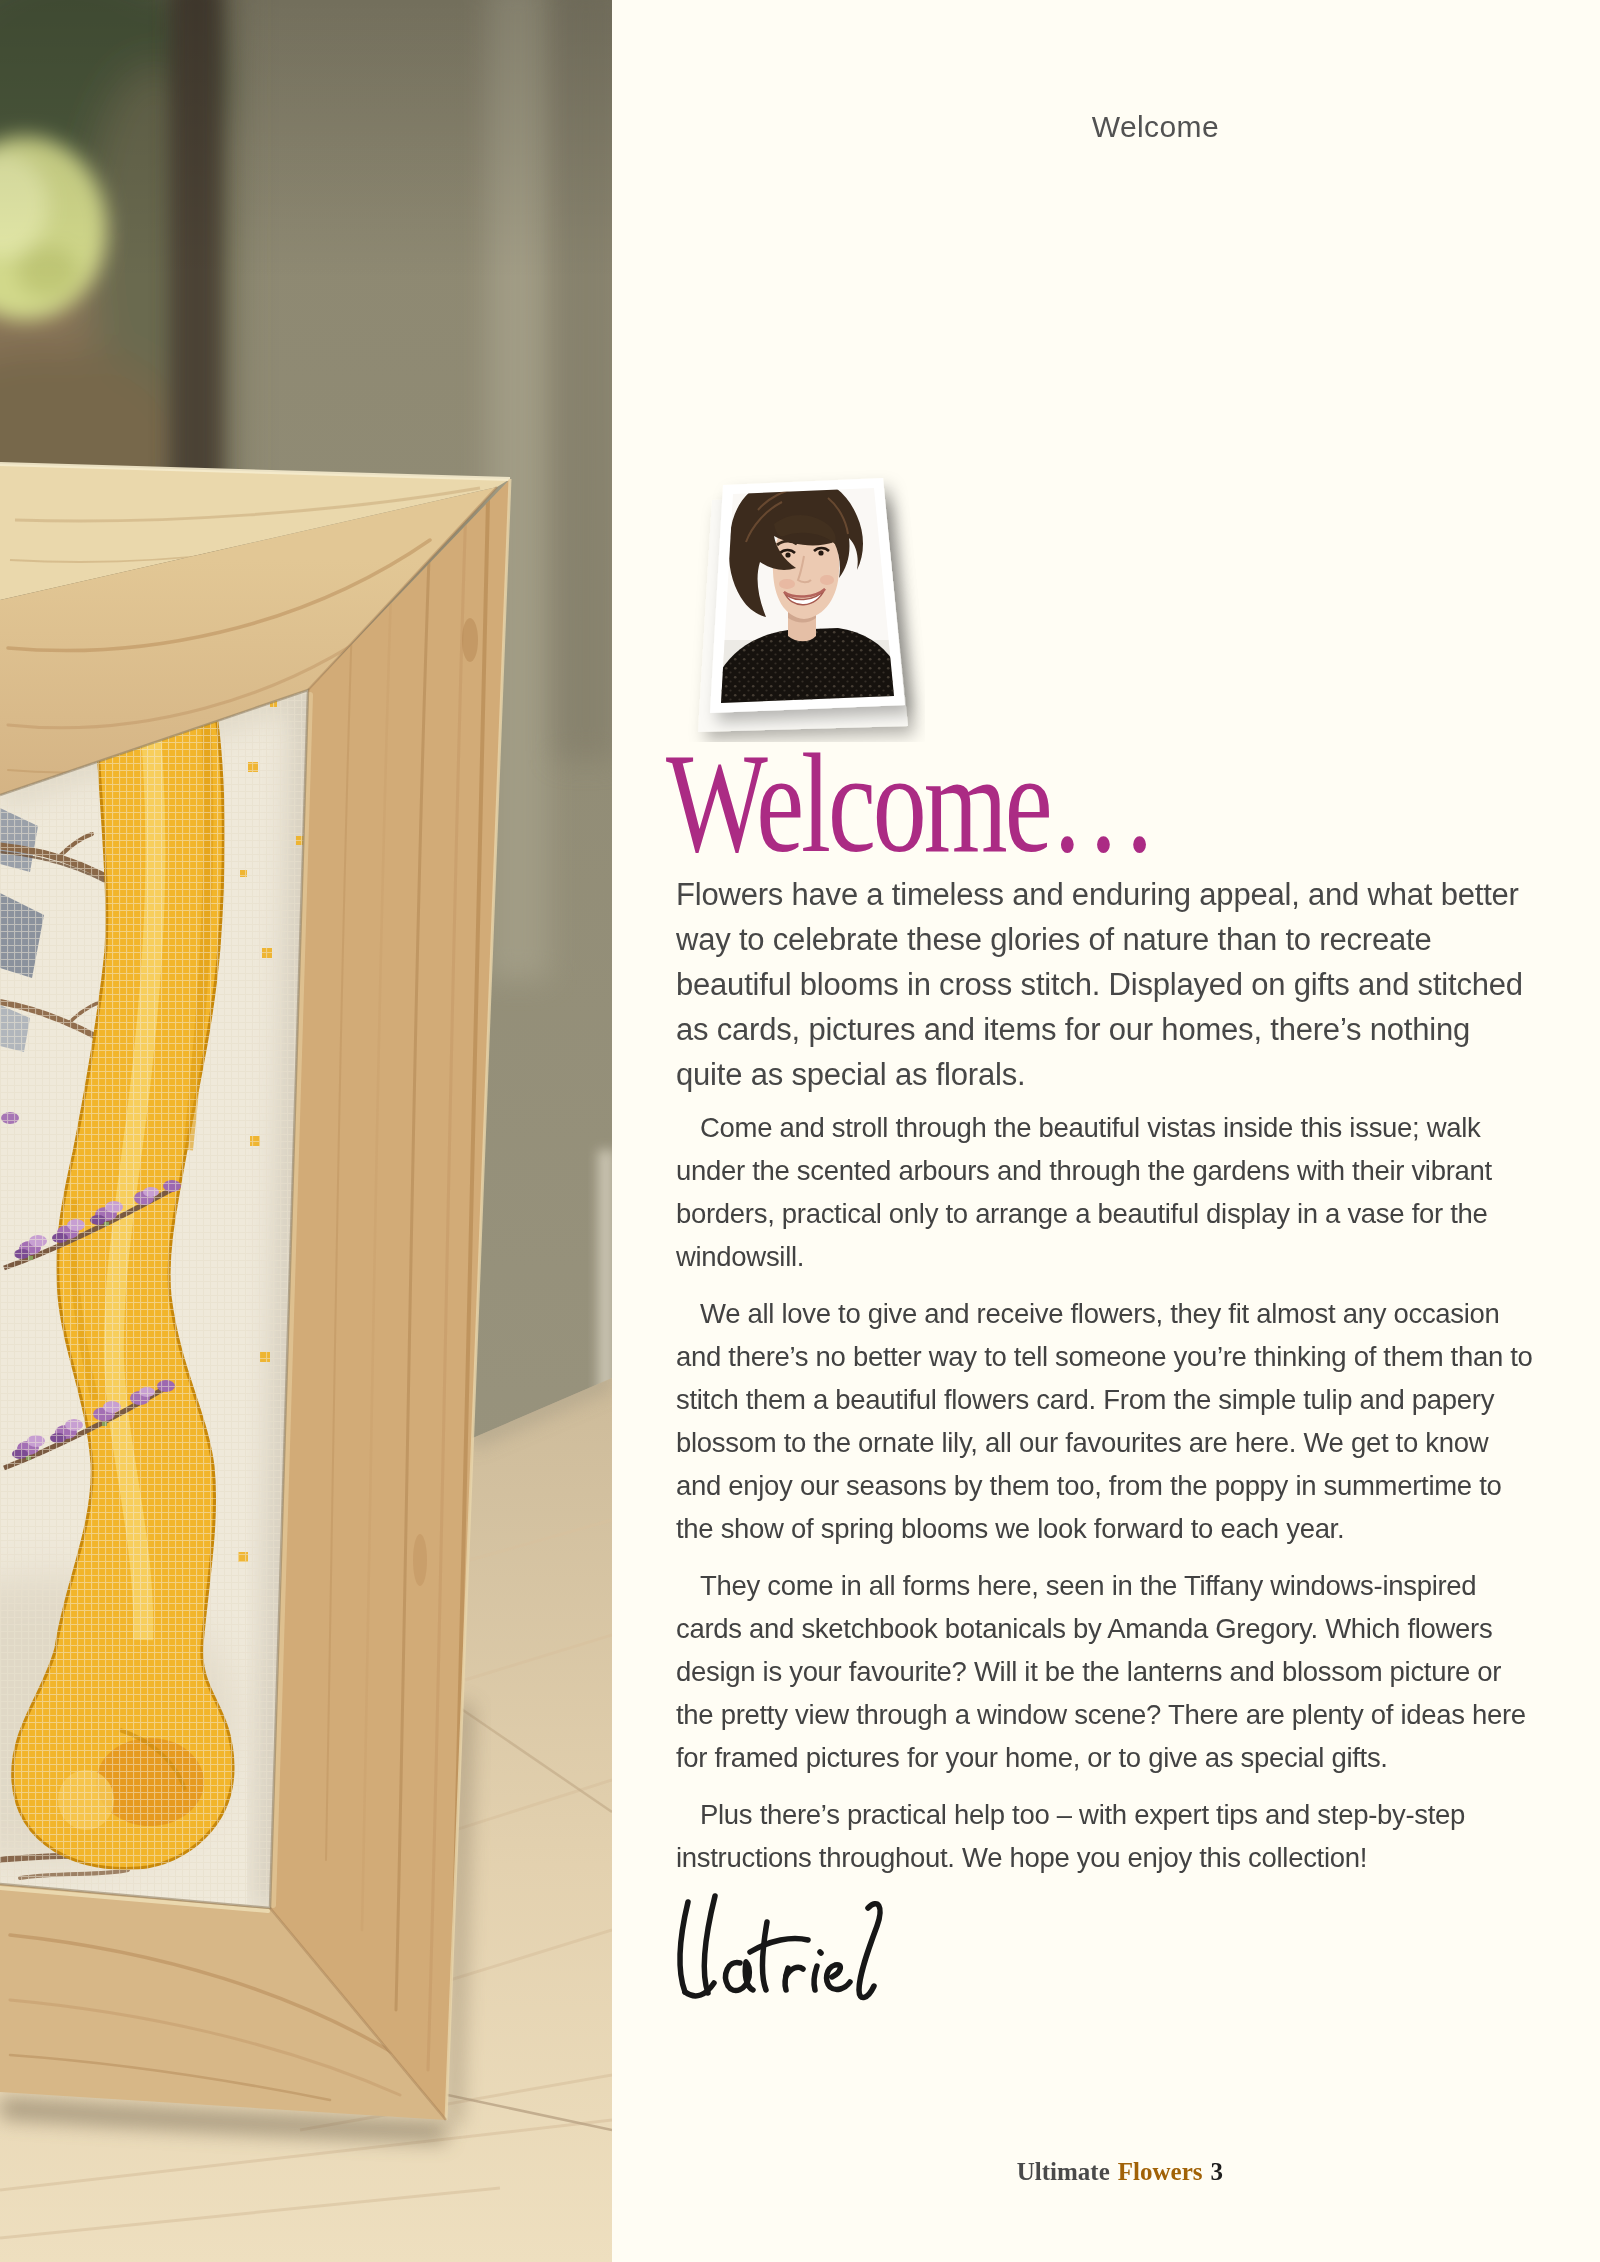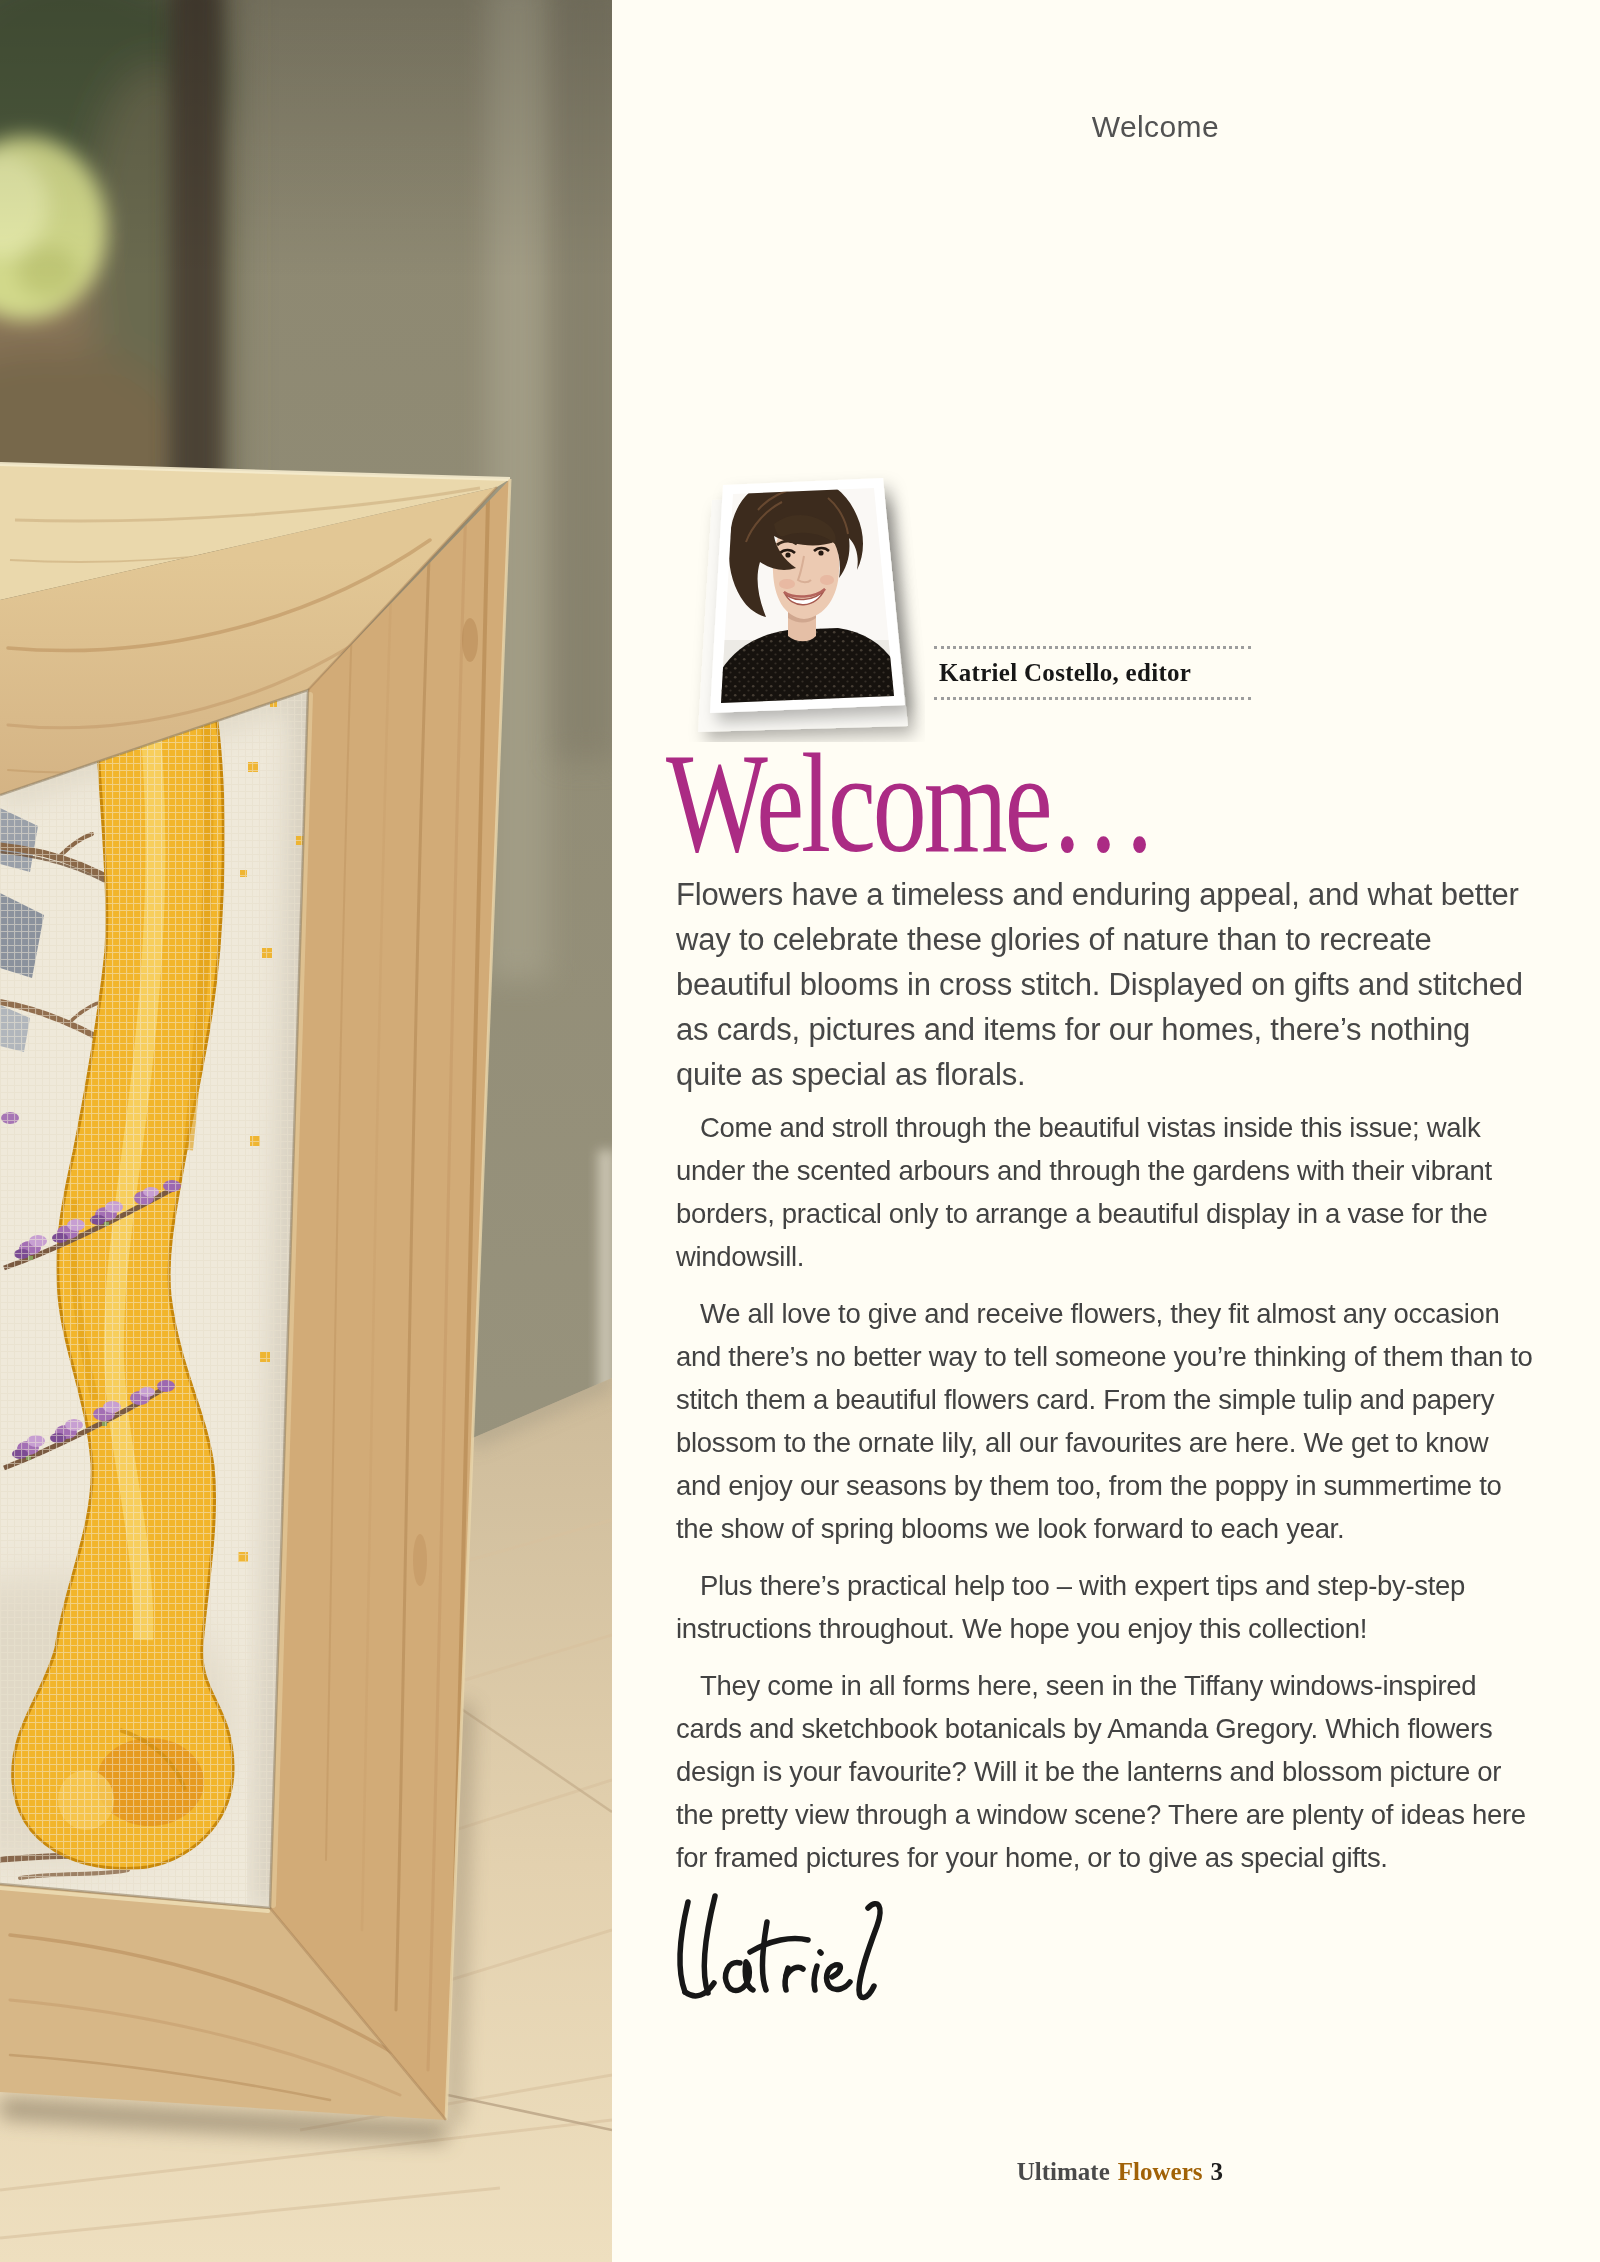--- a/index.html
+++ b/index.html
@@ -357,33 +357,30 @@
         <path d="M86,74 C100,63 121,61 139,74 C147,80 149,88 147,94 C134,82 112,80 96,86 C90,88 87,80 86,74 Z" fill="#42301f"></path>
         <g stroke="#7a5639" stroke-width="2" fill="none" opacity=".7">
           <path d="M70,60 C80,48 96,40 112,38"></path>
           <path d="M58,92 C64,76 78,60 94,52"></path>
           <path d="M140,48 C150,56 158,70 160,84"></path>
         </g>
       </g>
     </svg>
   </div>
 
-  <div class="editor-caption">
-    <span>Katriel Costello, editor</span>
-  </div>
 
   <h1 class="headline">Welcome…</h1>
 
   <p class="intro">Flowers have a timeless and enduring appeal, and what better way to celebrate these glories of nature than to recreate beautiful blooms in cross stitch. Displayed on gifts and stitched as cards, pictures and items for our homes, there’s nothing quite as special as florals.</p>
 
   <div class="bodycopy">
     <p>Come and stroll through the beautiful vistas inside this issue; walk under the scented arbours and through the gardens with their vibrant borders, practical only to arrange a beautiful display in a vase for the windowsill.</p>
     <p>We all love to give and receive flowers, they fit almost any occasion and there’s no better way to tell someone you’re thinking of them than to stitch them a beautiful flowers card. From the simple tulip and papery blossom to the ornate lily, all our favourites are here. We get to know and enjoy our seasons by them too, from the poppy in summertime to the show of spring blooms we look forward to each year.</p>
+    <p>They come in all forms here, seen in the Tiffany windows-inspired cards and sketchbook botanicals by Amanda Gregory. Which flowers design is your favourite? Will it be the lanterns and blossom picture or the pretty view through a window scene? There are plenty of ideas here for framed pictures for your home, or to give as special gifts.</p>
     <p>Plus there’s practical help too – with expert tips and step-by-step instructions throughout. We hope you enjoy this collection!</p>
-    <p>They come in all forms here, seen in the Tiffany windows-inspired cards and sketchbook botanicals by Amanda Gregory. Which flowers design is your favourite? Will it be the lanterns and blossom picture or the pretty view through a window scene? There are plenty of ideas here for framed pictures for your home, or to give as special gifts.</p>
   </div>
 
   <svg class="signature" width="230" height="135" viewBox="0 0 230 135" role="img" aria-label="Katriel">
     <g stroke="#171717" stroke-width="5.5" fill="none" stroke-linecap="round" stroke-linejoin="round">
       <path d="M18,22 C10,55 6,88 15,112"></path>
       <path d="M45,16 C36,52 30,90 38,113"></path>
       <path d="M15,112 C26,120 36,115 44,103"></path>
       <path d="M70,83 C58,80 52,95 58,106 C64,115 76,110 79,97 C80,89 78,84 76,82 C74,94 76,107 83,110"></path>
       <path d="M97,42 C93,65 90,95 96,110"></path>
       <path d="M80,72 C100,60 122,56 138,60"></path>

